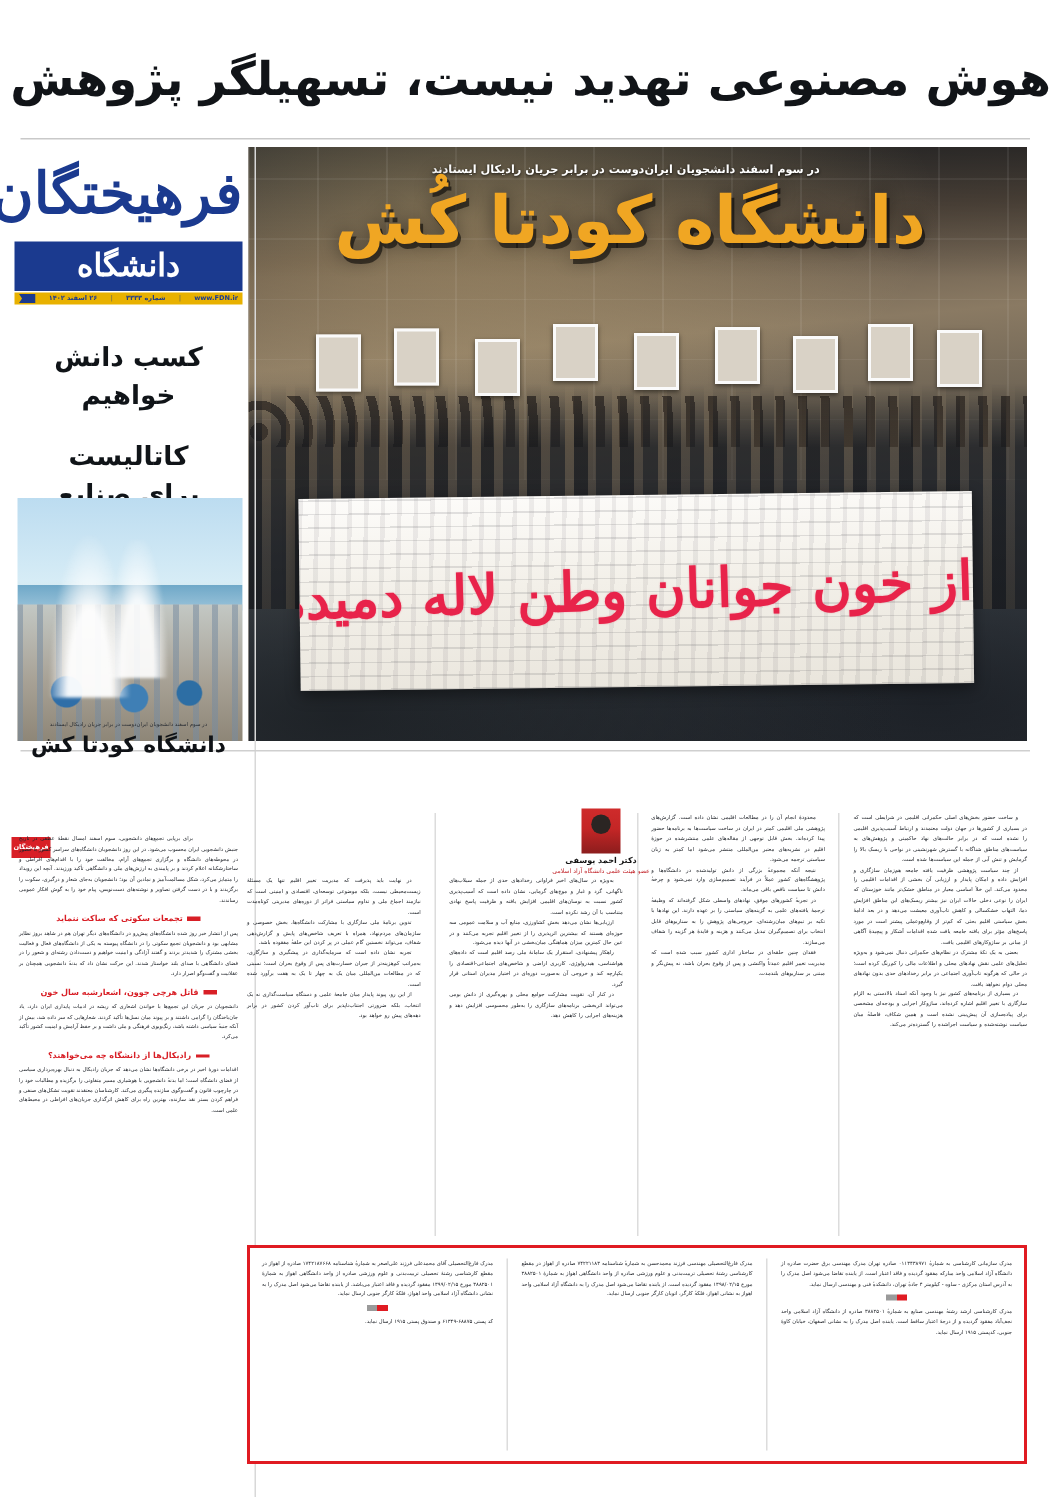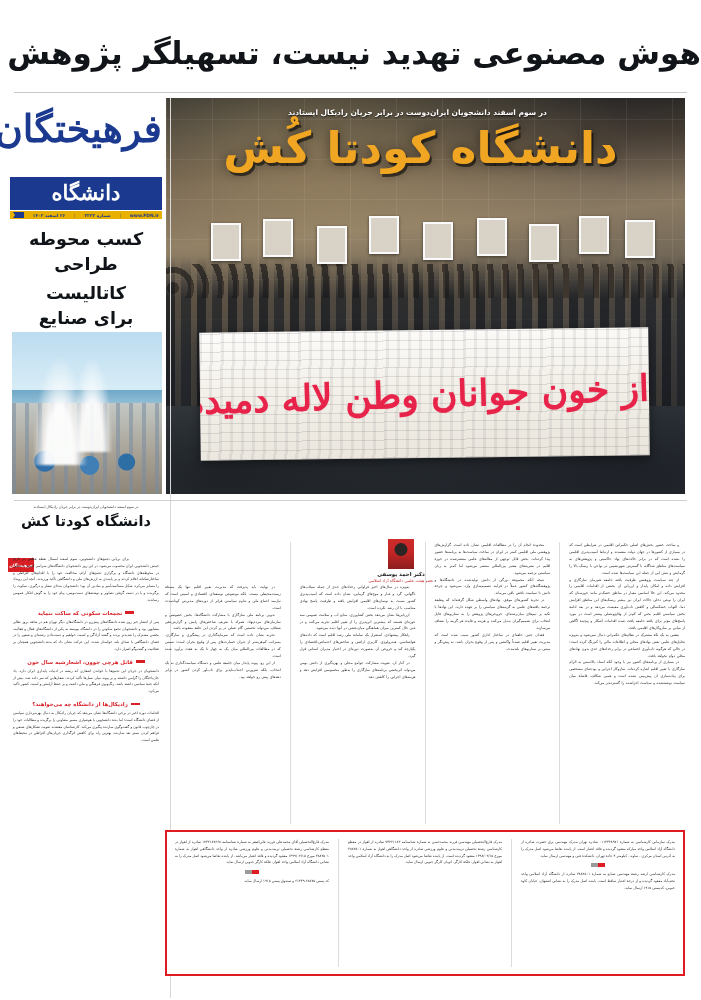--- a/index.html
+++ b/index.html
@@ -161,21 +161,21 @@
   .logo-name {
     text-align:center;
     font-family:"DejaVu Serif","Liberation Serif",serif;
     font-size:38px; font-weight:bold;
     color:#1b3a8f;
     letter-spacing:-2px;
     line-height:1.5;
     white-space:nowrap;
   }
   .logo-sub {
-    margin-top:20px;
+    margin-top:4px;
     background:#1b3a8f;
     text-align:center;
     padding:3px 0 5px;
   }
   .logo-sub span {
     font-family:"DejaVu Serif","Liberation Serif",serif;
     font-size:21px; font-weight:bold;
     color:#ffffff;
     letter-spacing:-1.2px;
     white-space:nowrap;
@@ -346,21 +346,21 @@
     margin-bottom:4px;
   }
   .ad-sep {
     width:14px; height:4px; margin:3px auto 4px;
     background:linear-gradient(90deg,#9a9a9a 0 50%, #e01b22 50% 100%);
   }
 
   
   .side-bot {
     position:absolute;
-    top:504px; left:8px; width:156px;
+    top:480px; left:8px; width:156px;
   }
   .side-bot-kicker {
     font-size:3.6px; color:#2a2e34; text-align:center; line-height:1.7;
     padding:0 4px;
   }
   .side-bot-title {
     margin-top:3px;
     text-align:center;
     font-size:14.5px; font-weight:bold; color:#0f1216;
     letter-spacing:-.7px;
@@ -437,22 +437,22 @@
       <span>www.FDN.ir</span>
       <span class="sep">|</span>
       <span>شماره ۳۳۳۳</span>
       <span class="sep">|</span>
       <span>۲۶ اسفند ۱۴۰۲</span>
       <span class="flag"></span>
     </div>
   </div>
 
   <div class="side-top">
-    <div class="side-headline">کسب محوطه طراحی</div>
-    <div class="side-headline" style="margin-top:4px">کاتالیست</div>
+    <div class="side-headline">کسب دانش خواهیم</div>
+    <div class="side-headline" style="margin-top:16px">کاتالیست</div>
     <div class="side-headline" style="margin-top:0">برای صنایع مختلف</div>
   </div>
 
   <div class="side-photo">
     <div class="sea"></div>
     <div class="plant"></div>
     <div class="tanks"></div>
     <div class="steam"></div>
     <div class="steam2"></div>
   </div>

